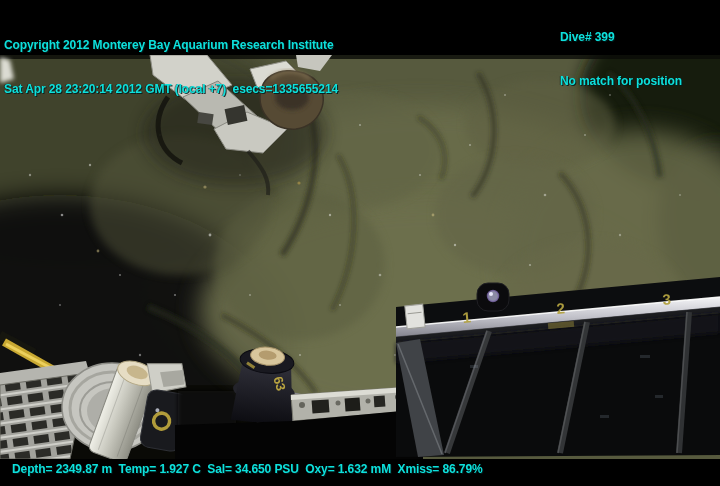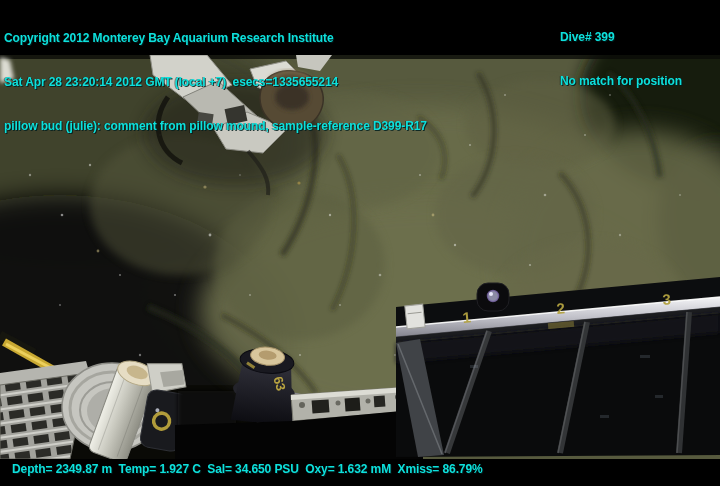--- a/index.html
+++ b/index.html
@@ -4,21 +4,21 @@
 <style>
   html,body{margin:0;padding:0;background:#000;}
   body{width:720px;height:486px;position:relative;overflow:hidden;
        font-family:"Liberation Sans",sans-serif;}
   .stage{position:absolute;left:0;top:0;width:720px;height:486px;background:#000;}
   .video{position:absolute;left:0;top:55px;width:720px;height:404px;}
   .ovl{position:absolute;color:#0de0dc;font-weight:bold;font-size:12px;
        line-height:14.6px;white-space:pre;letter-spacing:-0.1px;
        text-shadow:1px 1px 0 rgba(0,30,30,.85), -1px 0 0 rgba(0,0,0,.4);
        z-index:5;}
-  .ovl-left{left:4px;top:2px;}
+  .ovl-left{left:4px;top:9px;}
   .ovl-right{left:560px;top:1px;}
   .ovl-bottom{left:12px;top:462px;}
   svg text{font-family:"Liberation Sans",sans-serif;font-weight:bold;}
 </style>
 </head>
 <body>
 
 <div class="stage">
 
   <svg class="video" viewBox="0 0 720 404" aria-hidden="true">
@@ -240,21 +240,20 @@
           <rect x="655" y="340" width="8" height="3"></rect>
         <rect x="600" y="360" width="9" height="3"></rect>
           <rect x="470" y="310" width="8" height="3"></rect>
       </g>
     </g>
   </svg>
 
   <div class="ovl ovl-left">
     <div>Copyright 2012 Monterey Bay Aquarium Research Institute</div>
     <div>Sat Apr 28 23:20:14 2012 GMT (local +7)  esecs=1335655214</div>
-    <div>pillow bud (julie): comment from pillow mound, sample-reference D399-R17</div>
   </div>
 
   <div class="ovl ovl-right">
     <div>Dive# 399</div>
     <div>No match for position</div>
   </div>
 
   <div class="ovl ovl-bottom">Depth= 2349.87 m  Temp= 1.927 C  Sal= 34.650 PSU  Oxy= 1.632 mM  Xmiss= 86.79%</div>
 </div>
 

